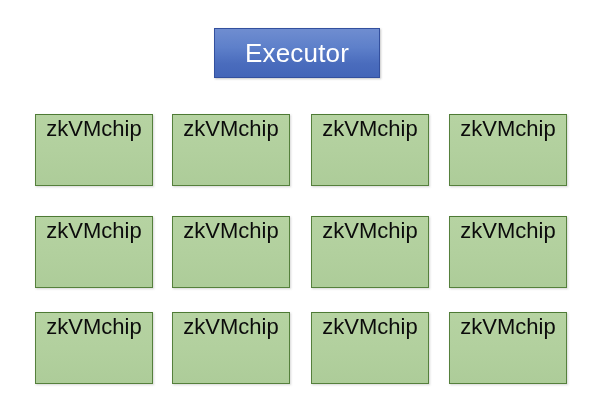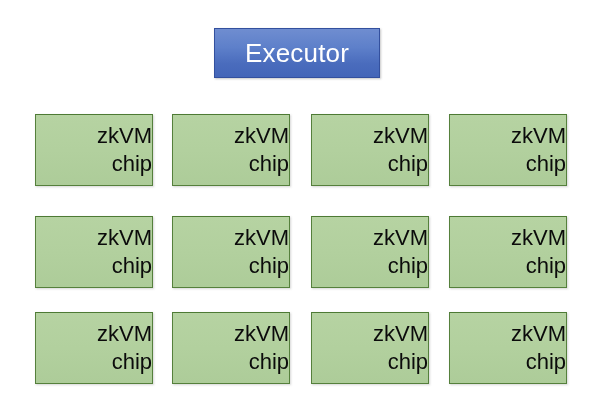--- a/index.html
+++ b/index.html
@@ -56,22 +56,22 @@
 
   .chip-node {
     position: absolute;
     width: 118px;
     height: 72px;
     box-sizing: border-box;
     background: linear-gradient(to bottom, #b6d3a2 0%, #b2d09e 50%, #adcc99 100%);
     border: 1px solid #55803c;
     border-top-color: #4d7a34;
     display: flex;
-    flex-direction: column;
-    align-items: flex-end;
+    flex-direction: row;
+    align-items: flex-start;
     justify-content: center;
     box-shadow: 1px 1px 2px rgba(120, 120, 120, 0.30);
   }
 
   .chip-line {
     color: #0b0b0b;
     font-size: 22px;
     line-height: 1.28;
     white-space: nowrap;
     font-weight: 400;

